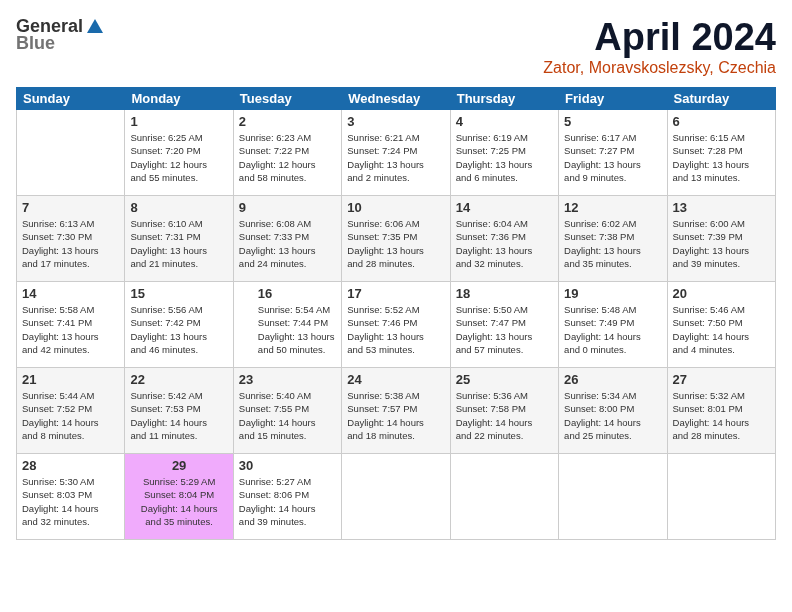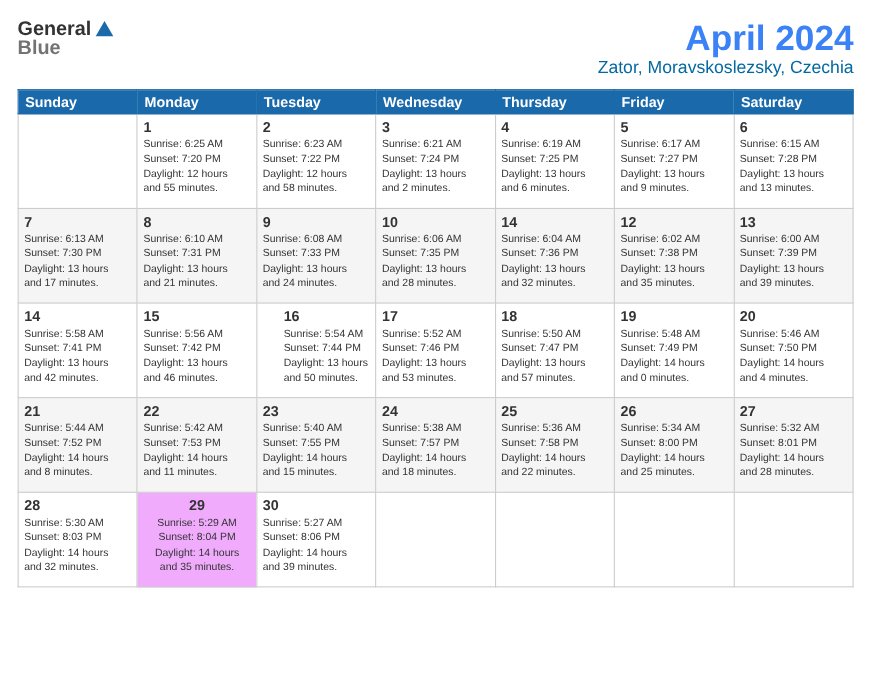--- a/index.html
+++ b/index.html
@@ -42,27 +42,27 @@
     }
     .logo-icon {
       width: 20px;
       height: 20px;
       margin-left: 2px;
     }
     .title-area {
       text-align: right;
     }
     .month-title {
-      font-size: 32px;
-      font-weight: bold;
-      color: #3b82f6;
+      font-size: 38px;
+      font-weight: bold;
+      color: #0f172a;
     }
     .location-title {
       font-size: 16px;
-      color: #0369a1;
+      color: #c2410c;
       margin-left: 40px;
     }
     .calendar {
       width: 100%;
       border-collapse: collapse;
     }
     .calendar th {
       background-color: #1a6aab;
       color: #fff;
       text-align: left;

